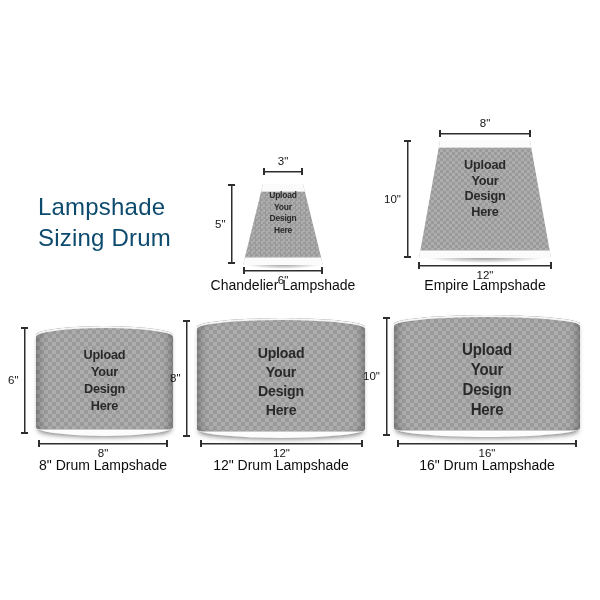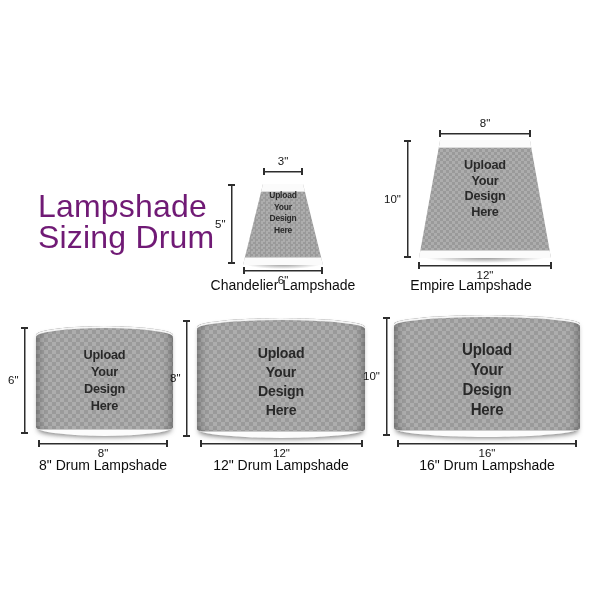--- a/index.html
+++ b/index.html
@@ -1,20 +1,20 @@
 <!DOCTYPE html>
 <html><head>
 <meta charset="utf-8">
 <style>
   html,body {margin:0; padding:0; background:#fff;}
   .canvas {position:relative; width:600px; height:600px; background:#ffffff; overflow:hidden;
            font-family:"Liberation Sans", sans-serif; color:#111;}
 
-  .title {position:absolute; left:38px; top:191px; font-size:32px; line-height:31px;
-          color:#701a75; letter-spacing:.2px;}
+  .title {position:absolute; left:38px; top:191px; font-size:24px; line-height:31px;
+          color:#0c4a6e; letter-spacing:.2px;}
 
   
   .checker {background-image:conic-gradient(#9a9a9a 90deg,#adadad 90deg 180deg,#9a9a9a 180deg 270deg,#adadad 270deg);}
 
   
   .cone-body {position:absolute;}
   .cone-body::before {content:""; position:absolute; top:0; left:0; right:0; height:7px;
                       background:#fbfbfb; border-bottom:1px solid #dcdcdc;}
   .cone-body::after  {content:""; position:absolute; bottom:0; left:0; right:0; height:7px;
                       background:#fbfbfb; border-top:1px solid #cfcfcf;}
@@ -58,21 +58,21 @@
   #ch-label  {left:193px; top:277px; width:180px;}
 
   
   #em-top    {left:439px; top:117px; width:92px;}
   #em-left   {left:384px; top:140px; height:118px;}
   #em-body   {left:419px; top:140px; width:132px; height:118px; background-size:6px 6px;
               clip-path:polygon(16% 0,84% 0,100% 100%,0 100%);}
   #em-shadow {left:415px; top:251px; width:140px; height:13px;}
   #em-upload {left:419px; top:157px; width:132px; font-size:13.5px; line-height:15.5px;}
   #em-bottom {left:418px; top:262px; width:134px;}
-  #em-label  {left:381px; top:277px; width:180px;}
+  #em-label  {left:395px; top:277px; width:180px;}
 
   
   #d8-left   {left:8px;  top:327px; height:107px;}
   #d8-body   {left:36px; top:326px; width:137px; height:110px;}
   #d8-upload {left:36px; top:346px; width:137px; font-size:13.5px; line-height:17px;}
   #d8-bottom {left:38px; top:440px; width:130px;}
   #d8-label  {left:23px; top:457px; width:160px;}
 
   
   #d12-left   {left:170px; top:320px; height:117px;}

